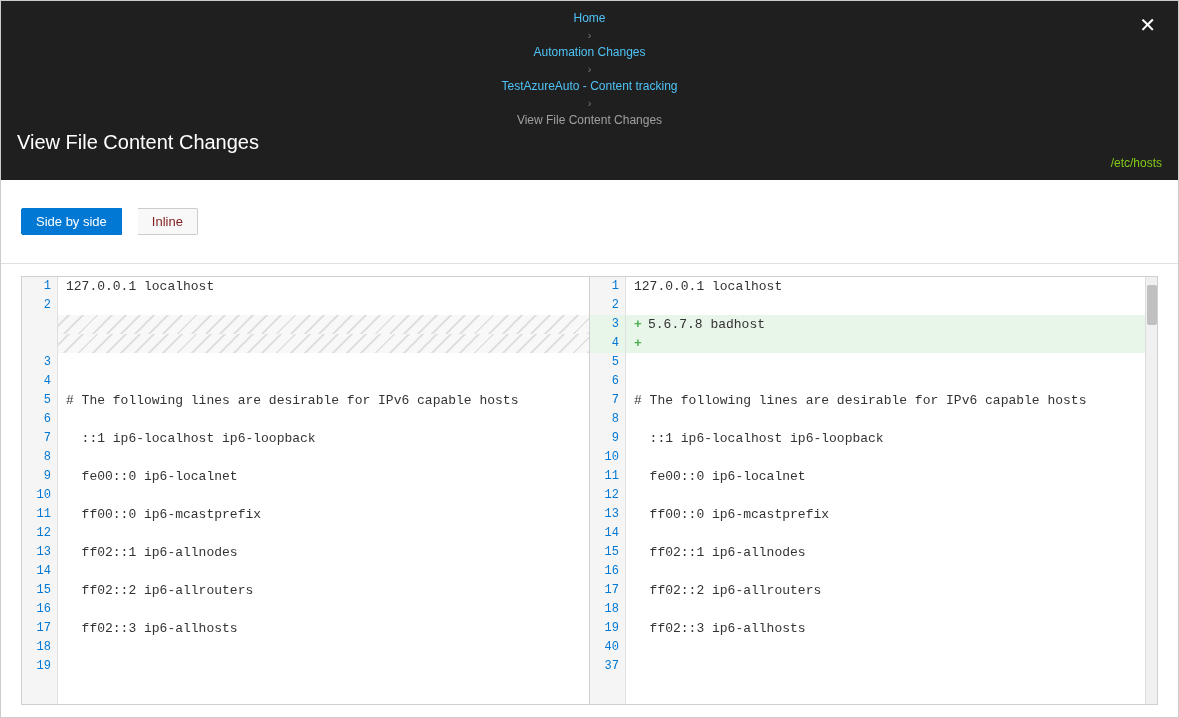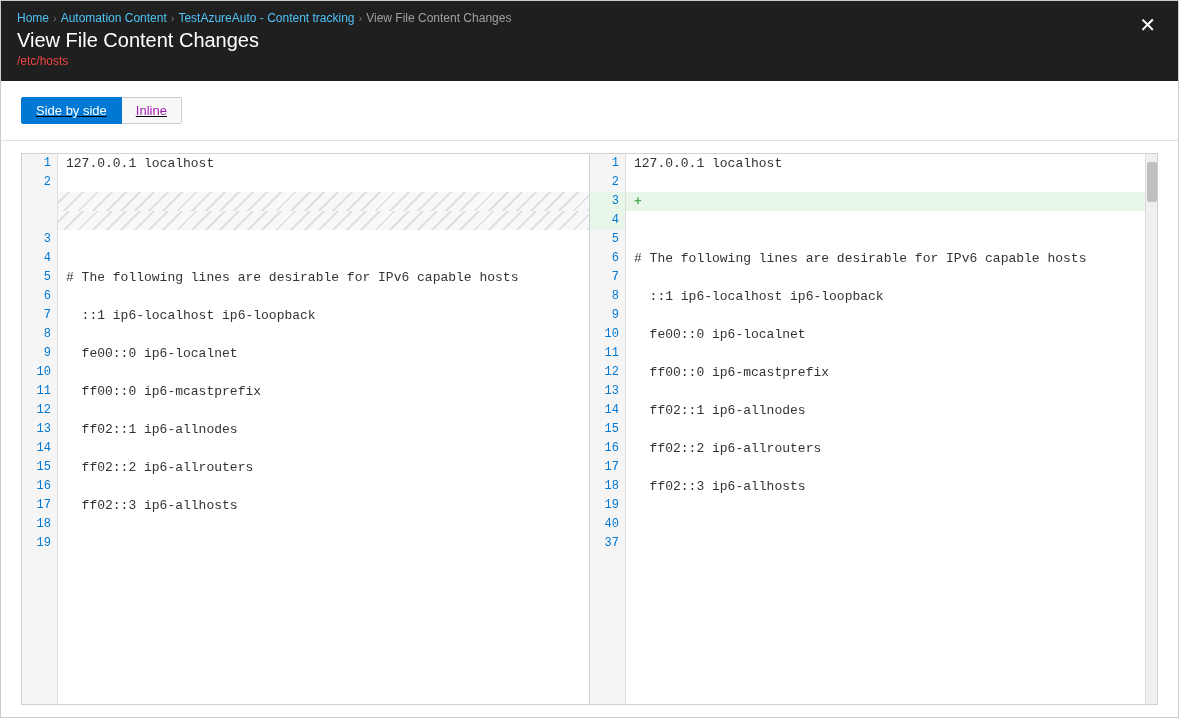--- a/index.html
+++ b/index.html
@@ -33,20 +33,21 @@
     }
 
     .breadcrumb {
       display: flex;
       align-items: center;
       gap: 4px;
       font-size: 12px;
       color: #a0a0a0;
       padding-top: 10px;
       padding-bottom: 4px;
+      flex-direction: column;
     }
 
     .breadcrumb a {
       color: #4fc3f7;
       text-decoration: none;
       cursor: pointer;
     }
 
     .breadcrumb-sep {
       color: #777;
@@ -55,54 +56,54 @@
 
     .modal-title {
       font-size: 20px;
       font-weight: 300;
       color: #fff;
       margin-bottom: 2px;
     }
 
     .modal-subtitle {
       font-size: 12px;
-      color: #ef4444;
+      color: #84cc16;
       margin-bottom: 10px;
+      text-align: right;
     }
 
     .close-button {
       position: absolute;
       top: 12px;
       right: 16px;
       background: none;
       border: none;
       color: #fff;
       font-size: 20px;
       cursor: pointer;
       line-height: 1;
       padding: 2px 6px;
     }
 
     
     .toolbar {
       background: #fff;
-      padding: 16px 20px;
+      padding: 28px 20px;
       border-bottom: 1px solid #e0e0e0;
       display: flex;
-      gap: 0;
-      text-decoration: underline;
+      gap: 16px;
     }
 
     .tab-btn {
       padding: 5px 14px;
       font-size: 13px;
       cursor: pointer;
       border: 1px solid #ccc;
       background: #f8f8f8;
-      color: #a21caf;
+      color: #7f1d1d;
     }
 
     .tab-btn.active {
       background: #0078d4;
       color: #fff;
       border-color: #0078d4;
     }
 
     .tab-btn:first-child { border-radius: 2px 0 0 2px; }
     .tab-btn:last-child { border-radius: 0 2px 2px 0; border-left: none; }
@@ -215,21 +216,21 @@
   </style>
 </head>
 <body>
 
 <div class="modal-overlay">
 
   <div class="modal-header">
     <div class="breadcrumb">
       <a>Home</a>
       <span class="breadcrumb-sep">›</span>
-      <a>Automation Content</a>
+      <a>Automation Changes</a>
       <span class="breadcrumb-sep">›</span>
       <a>TestAzureAuto - Content tracking</a>
       <span class="breadcrumb-sep">›</span>
       <span>View File Content Changes</span>
     </div>
     <div class="modal-title">View File Content Changes</div>
     <div class="modal-subtitle">/etc/hosts</div>
     <button class="close-button">✕</button>
   </div>
 
@@ -309,20 +310,21 @@
           <div class="line-num">16</div>
           <div class="line-num">17</div>
           <div class="line-num">18</div>
           <div class="line-num">19</div>
           <div class="line-num">40</div>
           <div class="line-num">37</div>
         </div>
       <div class="line-content-area" id="right-content">
           <div class="diff-line">127.0.0.1 localhost</div>
           <div class="diff-line">&nbsp;</div>
+          <div class="diff-line added"><span class="line-prefix">+</span>5.6.7.8 badhost</div>
           <div class="diff-line added"><span class="line-prefix">+</span></div>
           <div class="diff-line">&nbsp;</div>
           <div class="diff-line">&nbsp;</div>
           <div class="diff-line"># The following lines are desirable for IPv6 capable hosts</div>
           <div class="diff-line">&nbsp;</div>
           <div class="diff-line">  ::1 ip6-localhost ip6-loopback</div>
           <div class="diff-line">&nbsp;</div>
           <div class="diff-line">  fe00::0 ip6-localnet</div>
           <div class="diff-line">&nbsp;</div>
           <div class="diff-line">  ff00::0 ip6-mcastprefix</div>

